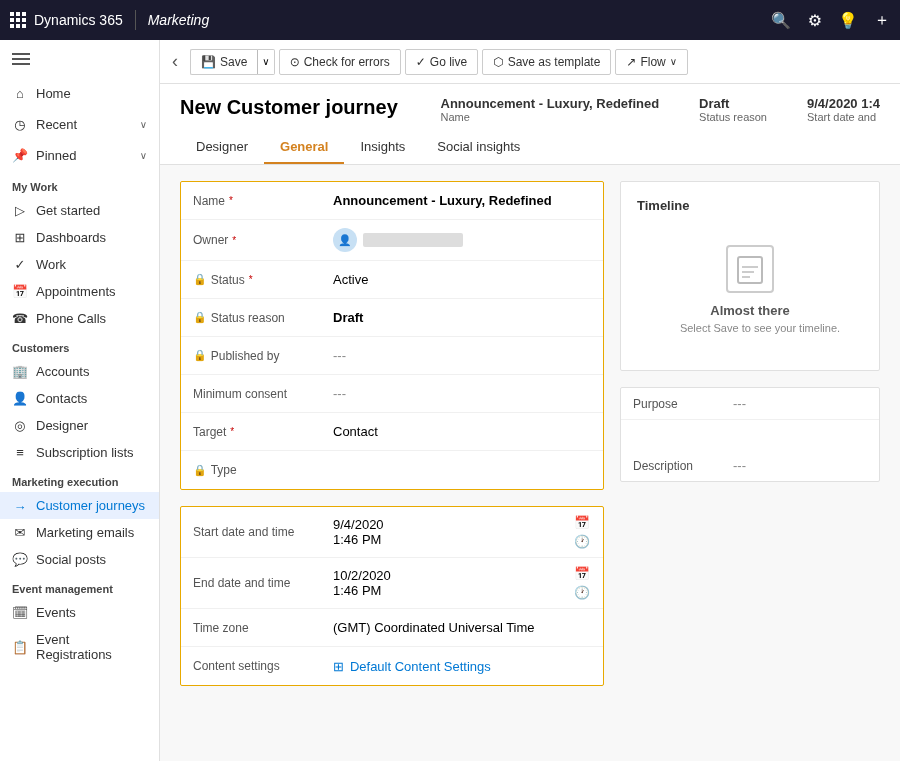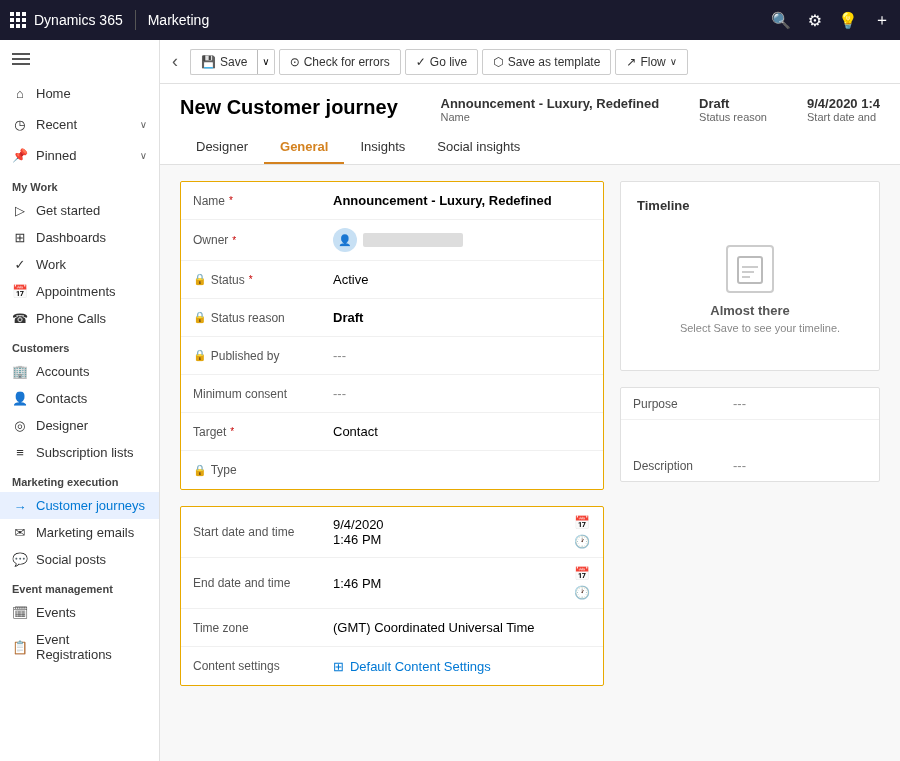--- a/index.html
+++ b/index.html
@@ -19,21 +19,21 @@
     .top-nav-brand {
       display: flex;
       align-items: center;
       gap: 8px;
     }
     .waffle-icon { display: flex; flex-direction: column; gap: 2px; cursor: pointer; }
     .waffle-row { display: flex; gap: 2px; }
     .waffle-dot { width: 4px; height: 4px; background: white; }
     .brand-text { font-size: 14px; color: white; font-weight: 400; }
     .nav-divider { width: 1px; height: 20px; background: #555; margin: 0 4px; }
-    .module-name { font-size: 14px; color: white; }
+    .module-name { font-size: 14px; color: white; font-style: italic; }
     .top-nav-right { margin-left: auto; display: flex; align-items: center; gap: 16px; }
     .top-nav-icon { color: white; font-size: 16px; cursor: pointer; }
 
     
     .app-layout { display: flex; height: calc(761px - 40px); }
 
     
     .sidebar {
       width: 160px;
       background: #fff;
@@ -505,20 +505,21 @@
               <span style="cursor:pointer;color:#555;">📅</span>
               <span style="cursor:pointer;color:#555;">🕐</span>
             </div>
           </div>
 
           <div class="form-row">
             <div class="form-label">
               <span>End date and time</span>
             </div>
             <div class="form-value">
+              <div>10/2/2020</div>
               <div>1:46 PM</div>
             </div>
             <div style="display:flex;flex-direction:column;gap:4px;margin-left:auto;">
               <span style="cursor:pointer;color:#555;">📅</span>
               <span style="cursor:pointer;color:#555;">🕐</span>
             </div>
           </div>
 
           <div class="form-row">
             <div class="form-label">

